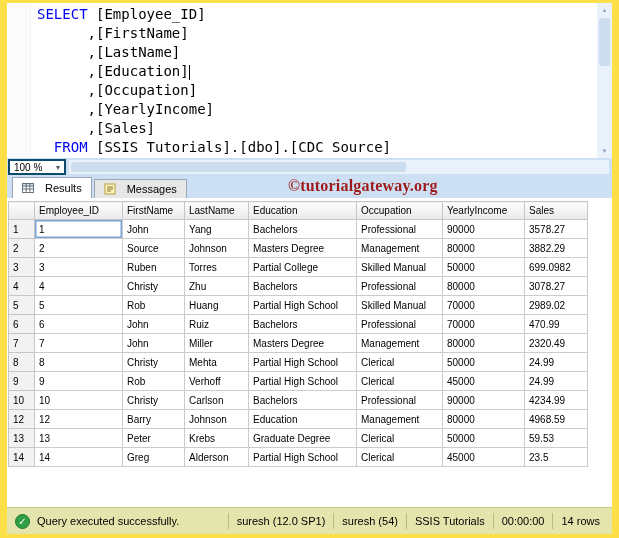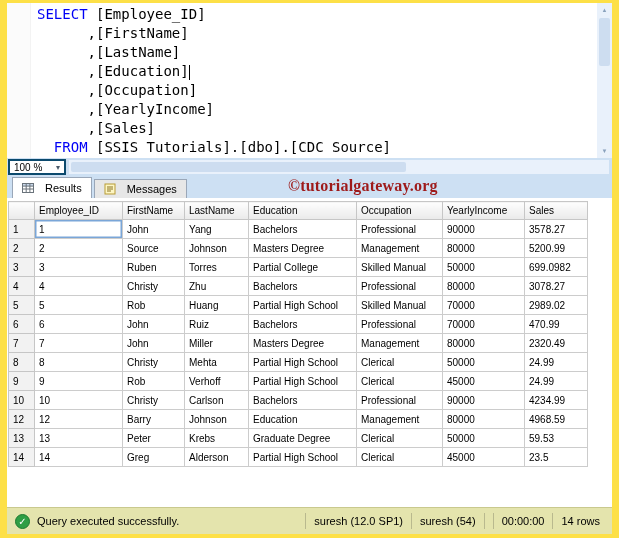--- a/index.html
+++ b/index.html
@@ -179,21 +179,21 @@
             <td>3578.27</td>
           </tr>
           <tr>
             <th>2</th>
             <td>2</td>
             <td>Source</td>
             <td>Johnson</td>
             <td>Masters Degree</td>
             <td>Management</td>
             <td>80000</td>
-            <td>5200.99</td>
+            <td>3882.29</td>
           </tr>
           <tr>
             <th>3</th>
             <td>3</td>
             <td>Ruben</td>
             <td>Torres</td>
             <td>Partial College</td>
             <td>Skilled Manual</td>
             <td>50000</td>
             <td>699.0982</td>
@@ -304,20 +304,21 @@
 
   <div class="status-bar">
     <span class="check-icon">✓</span>
     <span class="status-msg">Query executed successfully.</span>
     <div class="status-right">
       <span class="sep"></span>
       <span class="status-item">suresh (12.0 SP1)</span>
       <span class="sep"></span>
       <span class="status-item">suresh (54)</span>
       <span class="sep"></span>
+      <span class="status-item">SSIS Tutorials</span>
       <span class="sep"></span>
       <span class="status-item">00:00:00</span>
       <span class="sep"></span>
       <span class="status-item">14 rows</span>
     </div>
   </div>
 
 </div>
 
 </body></html>

